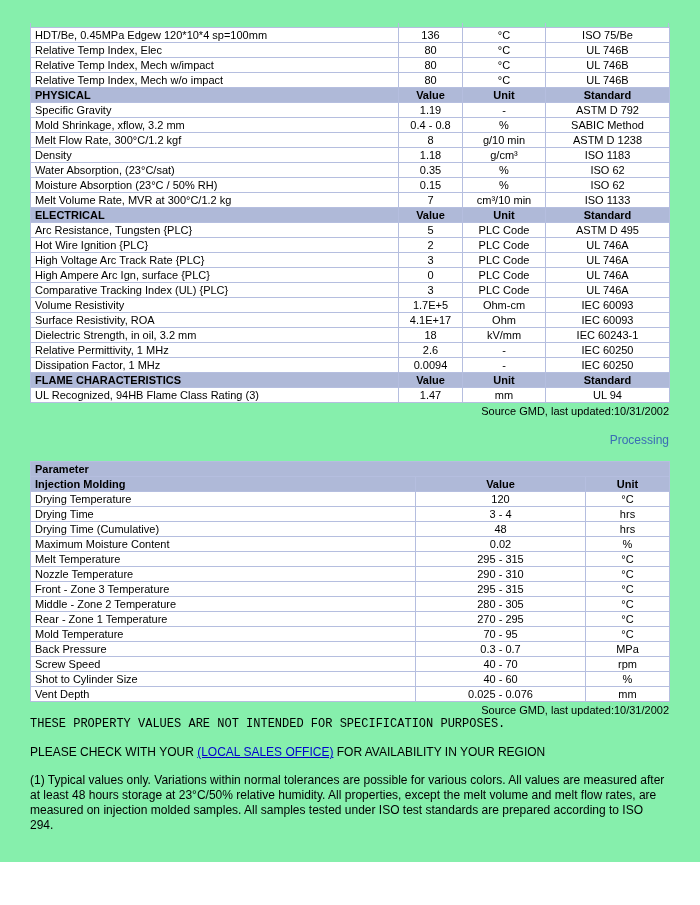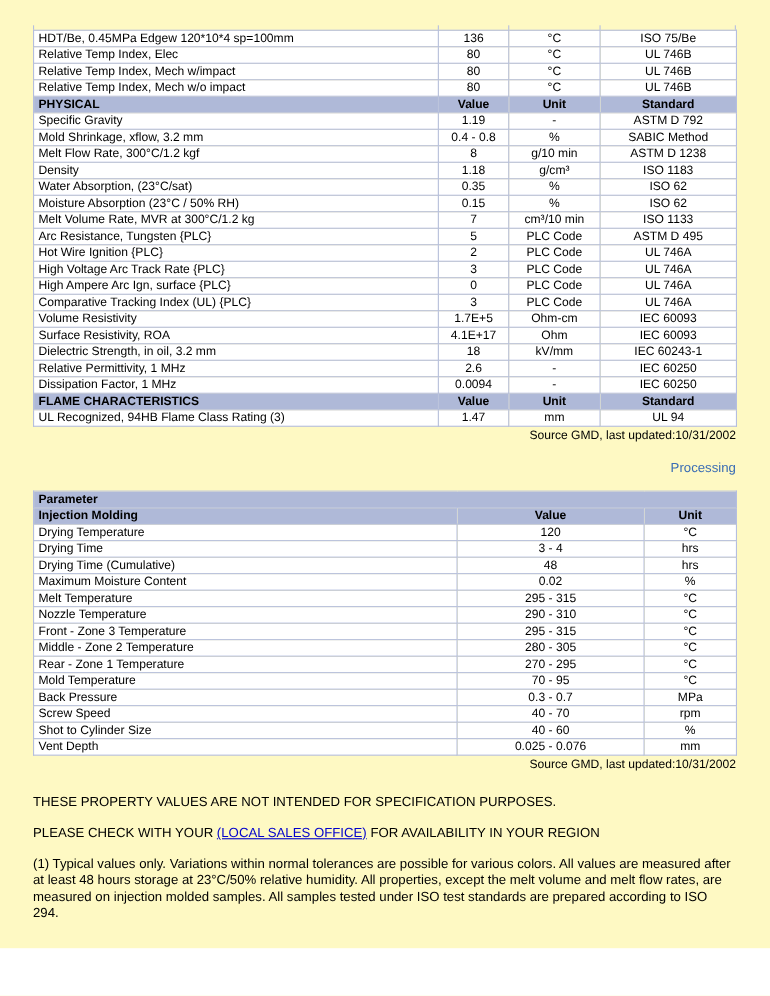--- a/index.html
+++ b/index.html
@@ -1,17 +1,17 @@
 <!DOCTYPE html>
 <html style="--section-header-bg: #afb9d8; --table-border: #b5bedf; --heading-blue: #3a6db4; --link-blue: #0000cc;"><head>
 <meta charset="utf-8">
 <style>
   html,body{margin:0;padding:0;background:#fff;}
   body{width:700px;height:905px;position:relative;font-family:"Liberation Sans","DejaVu Sans",sans-serif;color:#000;}
-  .page{position:absolute;left:0;top:0;width:700px;height:862px;overflow:hidden;background:#fef9c3;}
+  .page{position:absolute;left:0;top:0;width:700px;height:862px;overflow:hidden;background:#86efac;}
   .content{position:absolute;left:30px;top:23px;width:639px;}
 
   
   .frag-top{position:relative;height:4px;}
   .frag-top i{position:absolute;top:0;bottom:0;width:1px;background:var(--table-border,#b5bedf);}
   .frag-top i:nth-child(1){left:0;}
   .frag-top i:nth-child(2){left:368px;}
   .frag-top i:nth-child(3){left:432px;}
   .frag-top i:nth-child(4){left:515px;}
   .frag-top i:nth-child(5){left:638px;}
@@ -20,21 +20,21 @@
   .tbl td{border:1px solid var(--table-border,#b5bedf);background:#fff;padding:1px 4px;
           line-height:12px;height:12px;white-space:nowrap;overflow:hidden;vertical-align:middle;}
   .tbl td.n{text-align:left;}
   .tbl td.c{text-align:center;}
   .tbl tr.sec td{background:var(--section-header-bg,#afb9d8);font-weight:bold;}
 
   .source{margin-top:2px;text-align:right;font-size:11px;line-height:13px;}
   .heading{margin-top:15px;font-size:12px;line-height:14px;font-weight:normal;color:var(--heading-blue,#3a6db4);text-align:right;}
   .prwrap{margin-top:14px;}
   .para{font-size:12px;line-height:15px;}
-  .p1{margin-top:20px;}
+  .p1{font-family:Liberation Mono, monospace;}
   .p2{margin-top:13px;}
   .p3{margin-top:13px;}
   a.link{color:var(--link-blue,#0000cc);text-decoration:underline;cursor:pointer;}
 
   
   .frag-bottom{position:absolute;left:30px;top:899px;width:639px;height:6px;box-sizing:border-box;
                background:var(--section-header-bg,#afb9d8);border:1px solid var(--table-border,#b5bedf);border-bottom:none;}
 </style>
 </head>
 <body>
@@ -138,20 +138,26 @@
             <td class="c">ISO 62</td>
           </tr>
 
           <tr>
             <td class="n">Melt Volume Rate, MVR at 300°C/1.2 kg</td>
             <td class="c">7</td>
             <td class="c">cm³/10 min</td>
             <td class="c">ISO 1133</td>
           </tr>
 
+          <tr class="sec">
+            <td class="n">ELECTRICAL</td>
+            <td class="c">Value</td>
+            <td class="c">Unit</td>
+            <td class="c">Standard</td>
+          </tr>
 
           <tr>
             <td class="n">Arc Resistance, Tungsten {PLC}</td>
             <td class="c">5</td>
             <td class="c">PLC Code</td>
             <td class="c">ASTM D 495</td>
           </tr>
 
           <tr>
             <td class="n">Hot Wire Ignition {PLC}</td>

